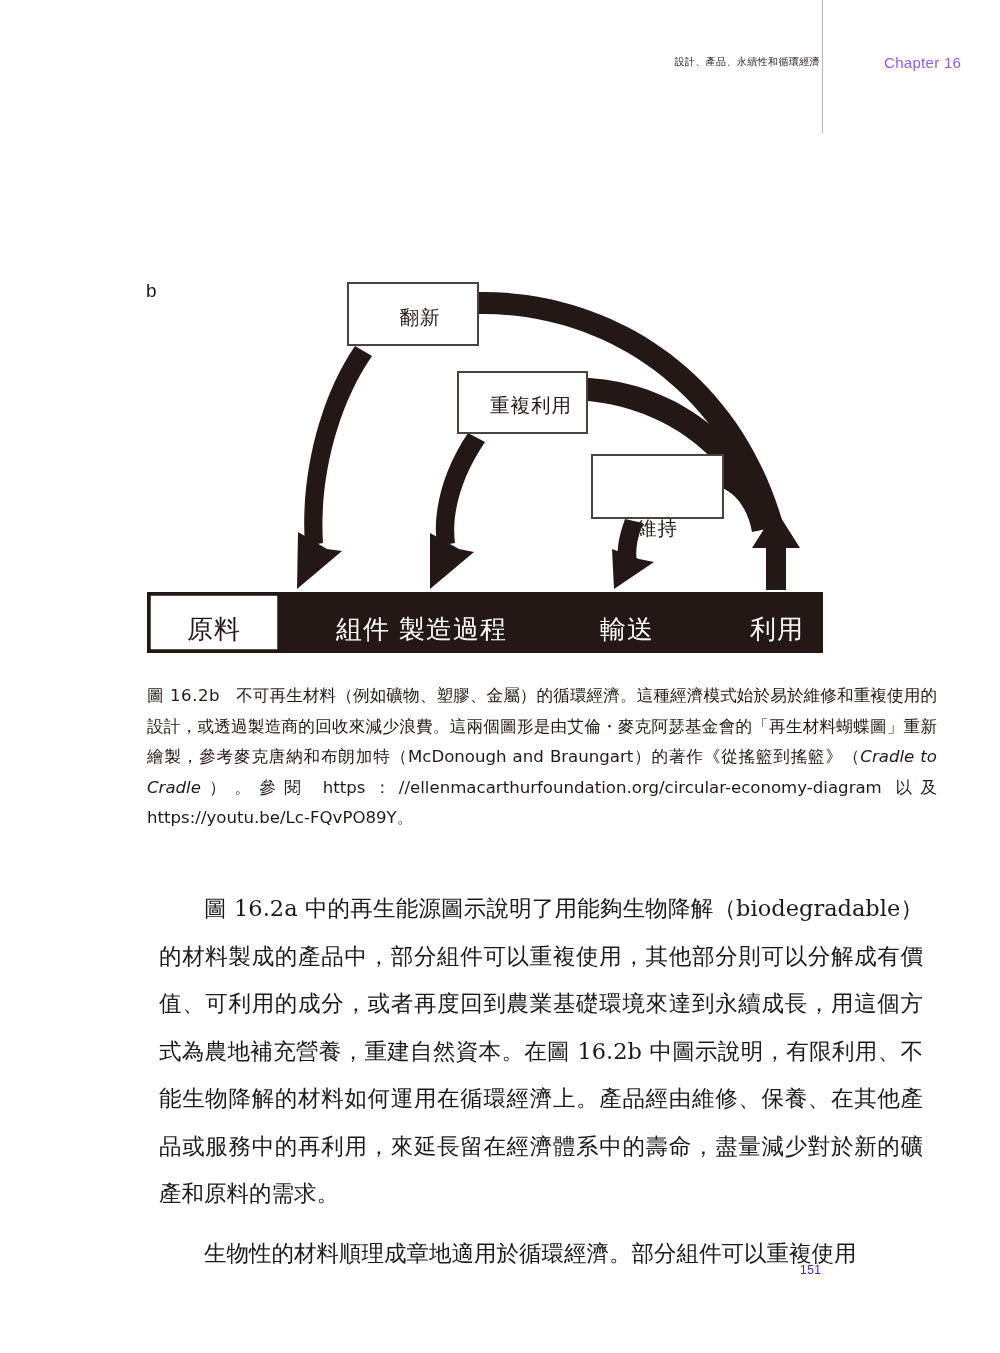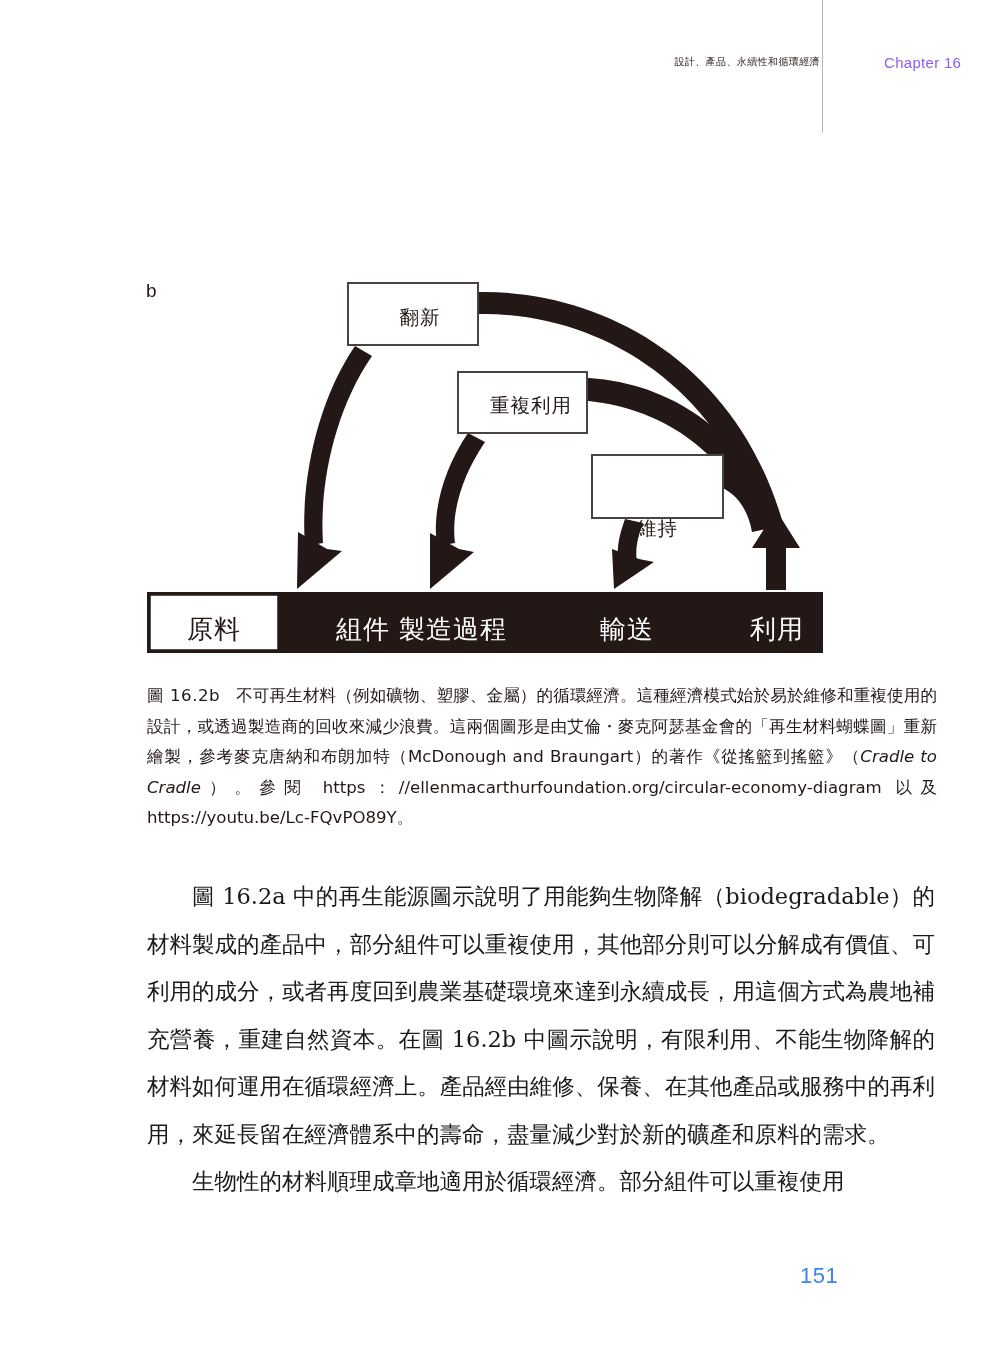--- a/index.html
+++ b/index.html
@@ -116,37 +116,37 @@
     top: 873px;
     width: 788px;
     font-family: "DejaVu Serif", "Liberation Serif", serif;
     font-size: 22.5px;
     line-height: 47.5px;
     color: #1a1a1a;
     text-align: justify;
     text-justify: inter-character;
   }
   #body-text p {
-    margin: 0;
+    margin: 12px;
     text-indent: 2em;
   }
 
   
   #folio {
     position: absolute;
     left: 0;
     top: 1263px;
     width: 1000px;
   }
   #folio-number {
     position: absolute;
     left: 800px;
     top: 0;
-    font-size: 22px;
-    color: #3b82f6;
+    font-size: 12px;
+    color: #4c1d95;
     letter-spacing: 0.5px;
   }
 </style>
 </head>
 <body>
 
 <div id="running-head">
   <div id="rh-title">設計、產品、永續性和循環經濟</div>
   <div id="rh-rule"></div>
   <div id="rh-chapter">Chapter 16</div>

